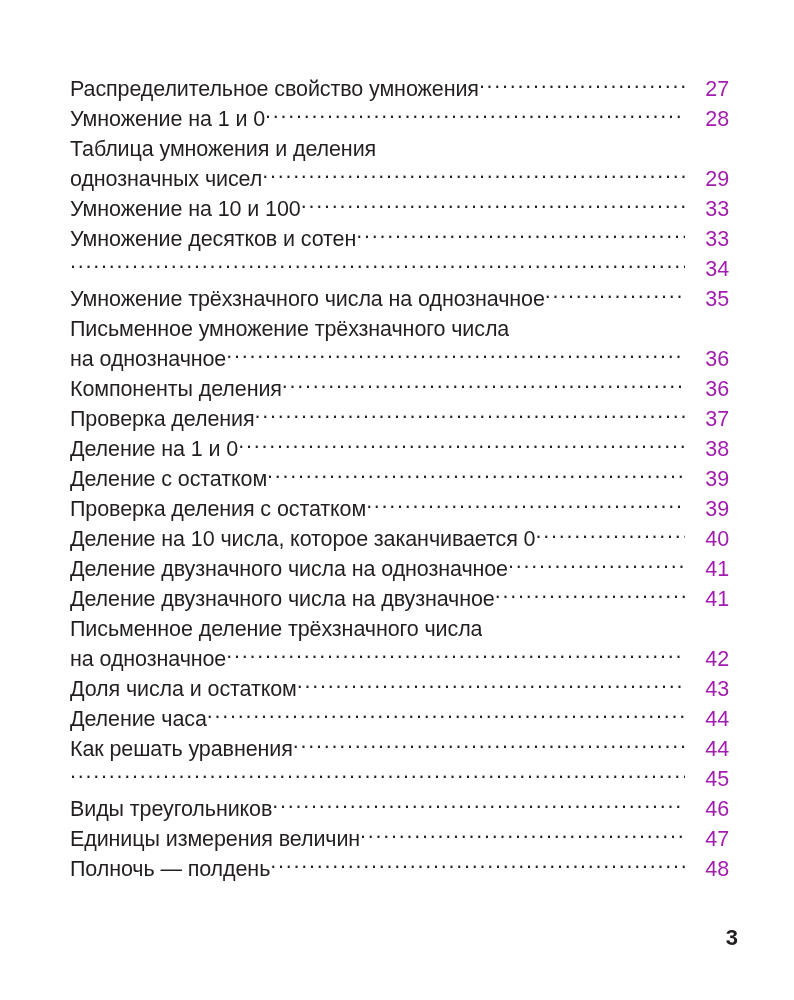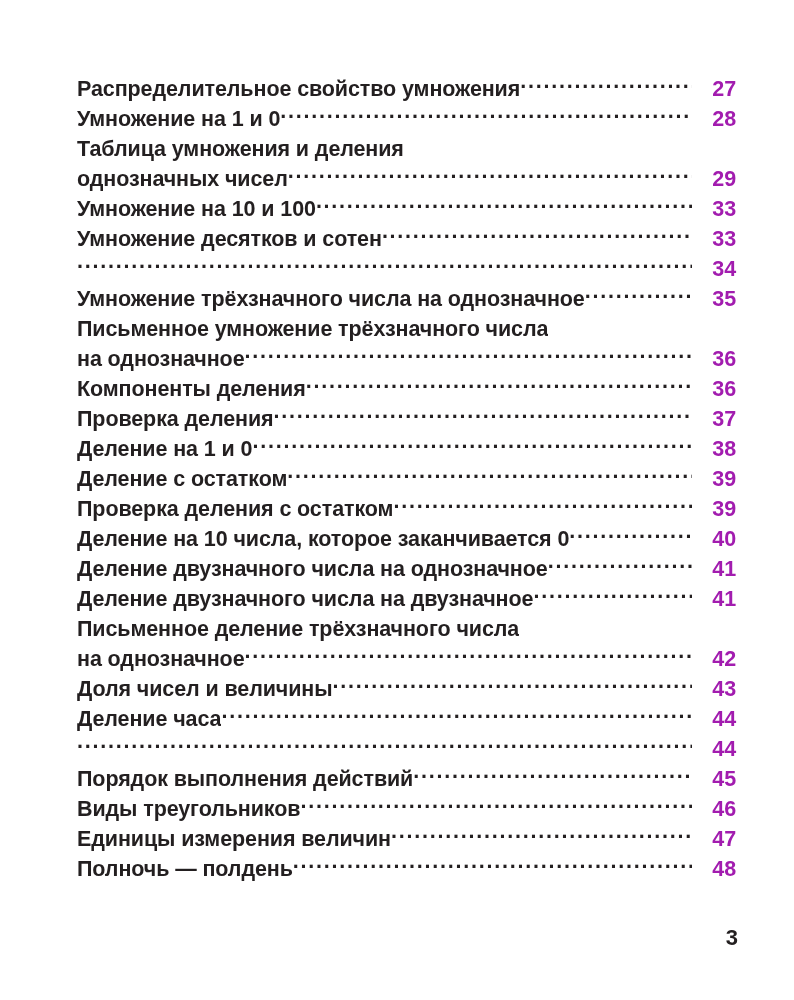--- a/index.html
+++ b/index.html
@@ -14,24 +14,23 @@
   .page {
     position: relative;
     width: 794px;
     height: 1000px;
     background: #ffffff;
     overflow: hidden;
     box-sizing: border-box;
   }
   .toc {
     position: absolute;
-    left: 77px;
+    left: 70px;
     top: 66px;
     width: 659px;
-    font-weight: bold;
   }
   .toc-entry {
     display: flex;
     align-items: baseline;
     width: 100%;
     height: 30px;
     line-height: 30px;
     font-size: 21.5px;
     color: #231f20;
     letter-spacing: -0.1px;
@@ -188,35 +187,35 @@
         <span class="entry-title">Письменное деление трёхзначного числа</span>
         <span class="leader"></span>
         <span class="page-num"></span>
       </div>
       <div class="toc-entry">
         <span class="entry-title">на однозначное</span>
         <span class="leader"></span>
         <span class="page-num">42</span>
       </div>
       <div class="toc-entry">
-        <span class="entry-title">Доля чисел и величины</span>
+        <span class="entry-title">Доля числа и остатком</span>
         <span class="leader"></span>
         <span class="page-num">43</span>
       </div>
       <div class="toc-entry">
         <span class="entry-title">Деление часа</span>
         <span class="leader"></span>
         <span class="page-num">44</span>
       </div>
       <div class="toc-entry">
+        <span class="entry-title">Как решать уравнения</span>
         <span class="leader"></span>
         <span class="page-num">44</span>
       </div>
       <div class="toc-entry">
-        <span class="entry-title">Порядок выполнения действий</span>
         <span class="leader"></span>
         <span class="page-num">45</span>
       </div>
       <div class="toc-entry">
         <span class="entry-title">Виды треугольников</span>
         <span class="leader"></span>
         <span class="page-num">46</span>
       </div>
       <div class="toc-entry">
         <span class="entry-title">Единицы измерения величин</span>

